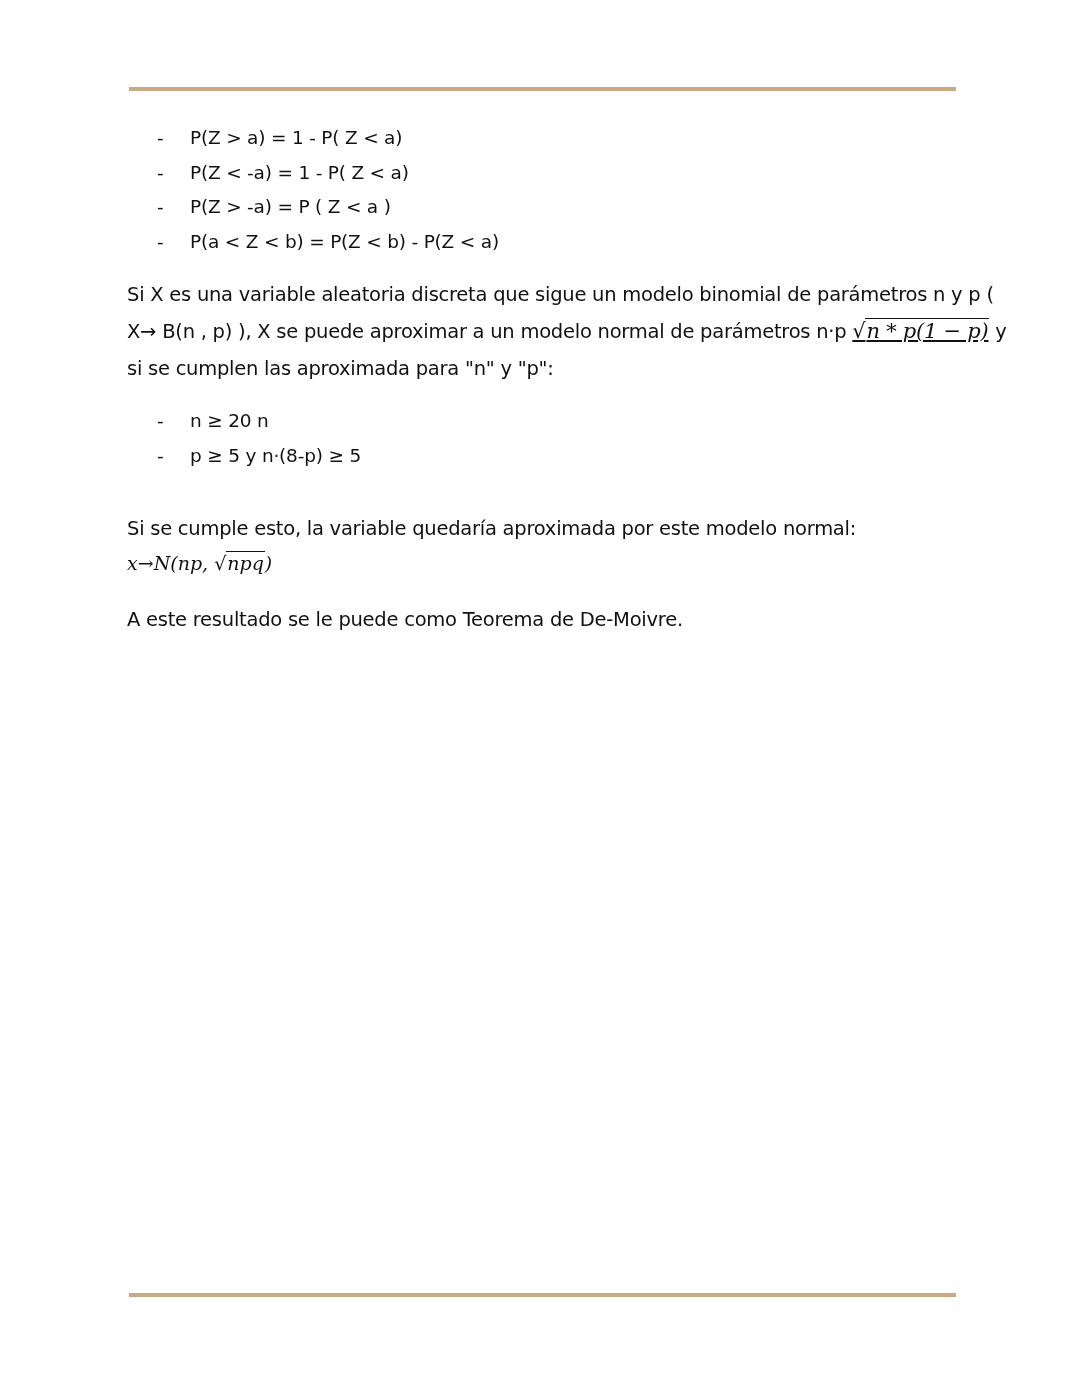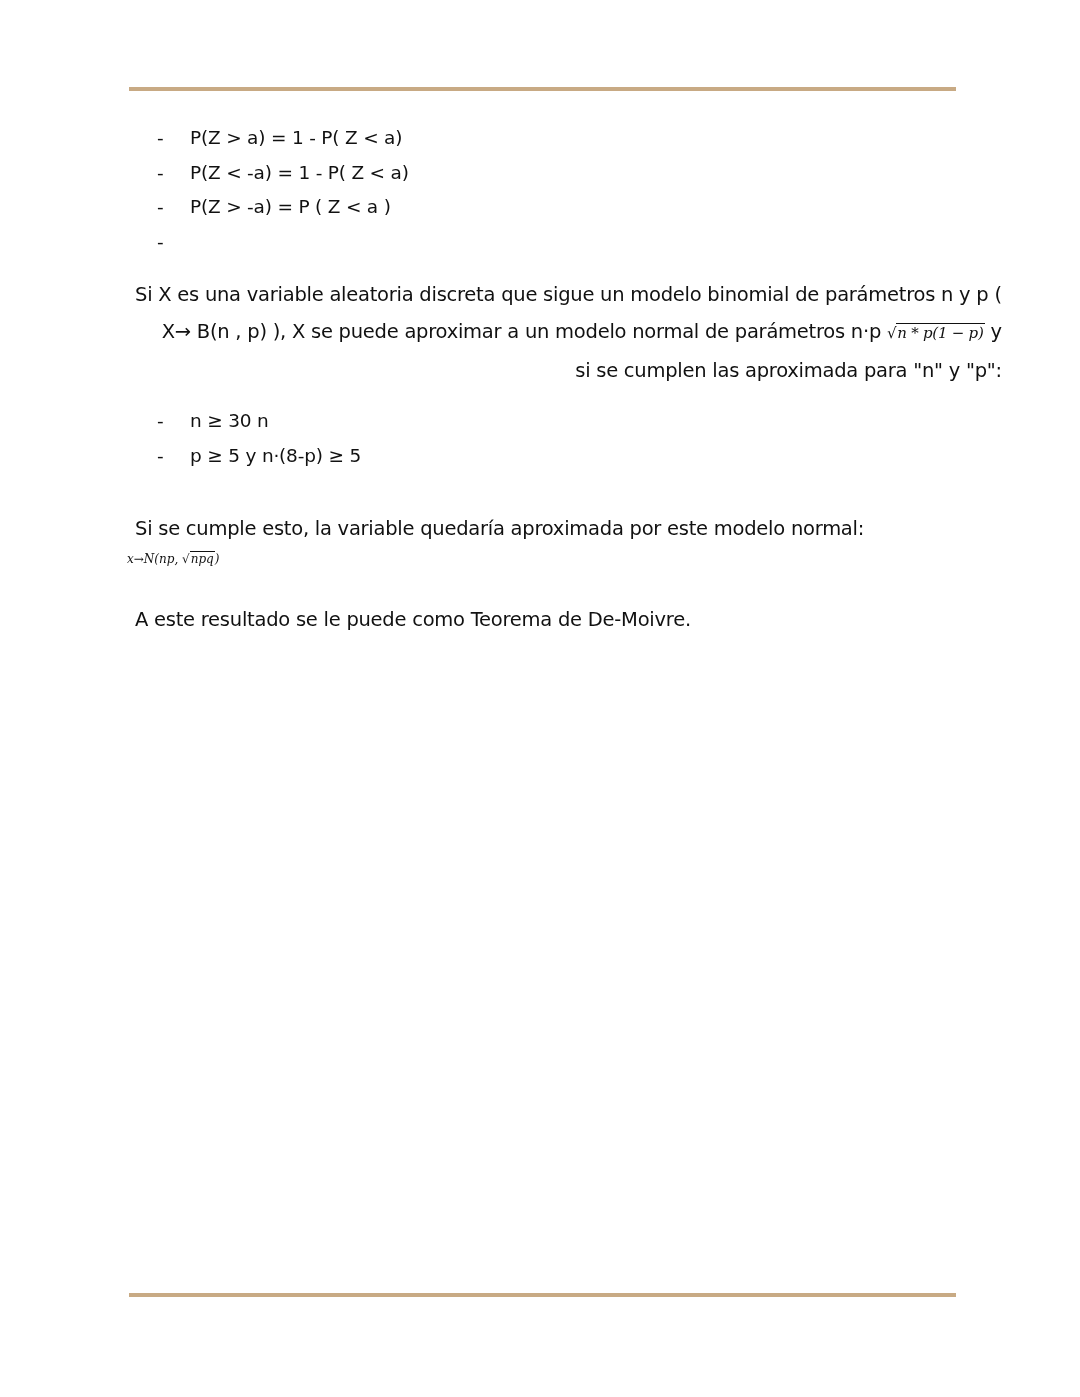--- a/index.html
+++ b/index.html
@@ -5,49 +5,49 @@
     html, body { margin: 0; padding: 0; background: #ffffff; }
     body { width: 1080px; height: 1397px; position: relative; overflow: hidden;
       font-family: "DejaVu Sans", sans-serif; color: #111; }
     .rule { position: absolute; left: 129px; width: 827px; height: 4px; background: #c8aa84; }
     .rule.top { top: 87px; }
     .rule.bottom { top: 1293px; }
     .content { position: absolute; left: 127px; top: 0; width: 830px; }
     .bullets { position: absolute; left: 0; margin: 0; padding: 0; list-style: none; }
     .bullets li { position: relative; height: 34.5px; font-size: 18.5px; line-height: 34px; padding-left: 63px; white-space: nowrap; letter-spacing: -0.2px; }
     .bullets li .dash { position: absolute; left: 30px; top: 0; }
-    .para { position: absolute; left: 8px; font-size: 19.5px; line-height: 37px; white-space: nowrap; letter-spacing: -0.25px; text-align: right; }
-    .math { font-family: "DejaVu Serif", serif; font-style: italic; font-size: 15px; }
+    .para { position: absolute; left: 0; font-size: 19.5px; line-height: 37px; white-space: nowrap; letter-spacing: -0.25px; }
+    .math { font-family: "DejaVu Serif", serif; font-style: italic; font-size: 21px; text-decoration: underline; }
     .sqrt { display: inline-block; position: relative; }
     .sqrt .rad { font-style: normal; font-family: "DejaVu Serif", serif; }
     .sqrt .under { border-top: 1px solid #111; padding: 0 1px; }
-    .formula { position: absolute; left: 0; top: 552px; font-family: "DejaVu Serif", serif; font-style: italic; font-size: 12px; white-space: nowrap; }
+    .formula { position: absolute; left: 0; top: 552px; font-family: "DejaVu Serif", serif; font-style: italic; font-size: 19px; white-space: nowrap; }
   </style>
 </head>
 <body>
 
 <div class="rule top"></div>
 
 <div class="content">
 
   <ul class="bullets" style="top:121px;">
     <li><span class="dash">-</span><span>P(Z &gt; a) = 1 - P( Z &lt; a)</span></li>
     <li><span class="dash">-</span><span>P(Z &lt; -a) = 1 - P( Z &lt; a)</span></li>
     <li><span class="dash">-</span><span>P(Z &gt; -a) = P ( Z &lt; a )</span></li>
-    <li><span class="dash">-</span></li>
+    <li><span class="dash">-</span><span>P(a &lt; Z &lt; b) = P(Z &lt; b) - P(Z &lt; a)</span></li>
   </ul>
 
   <div class="para" style="top:276px;">
     <div>Si X es una variable aleatoria discreta que sigue un modelo binomial de parámetros n y p (</div>
     <div><span>X→ B(n , p) ), X se puede aproximar a un modelo normal de parámetros n·p </span><span class="math sqrt"><span class="rad">√</span><span class="under">n * p(1 − p)</span></span><span> y</span></div>
     <div>si se cumplen las aproximada para "n" y "p":</div>
   </div>
 
   <ul class="bullets" style="top:404px;">
-    <li><span class="dash">-</span><span>n ≥ 30 n</span></li>
+    <li><span class="dash">-</span><span>n ≥ 20 n</span></li>
     <li><span class="dash">-</span><span>p ≥ 5 y n·(8-p) ≥ 5</span></li>
   </ul>
 
   <div class="para" style="top:490px;margin-top:20px;">Si se cumple esto, la variable quedaría aproximada por este modelo normal:</div>
 
   <div class="formula"><span>x→N(np, </span><span class="sqrt"><span class="rad">√</span><span class="under">npq</span></span><span>)</span></div>
 
   <div class="para" style="top:601px;">A este resultado se le puede como Teorema de De-Moivre.</div>
 
 </div>

